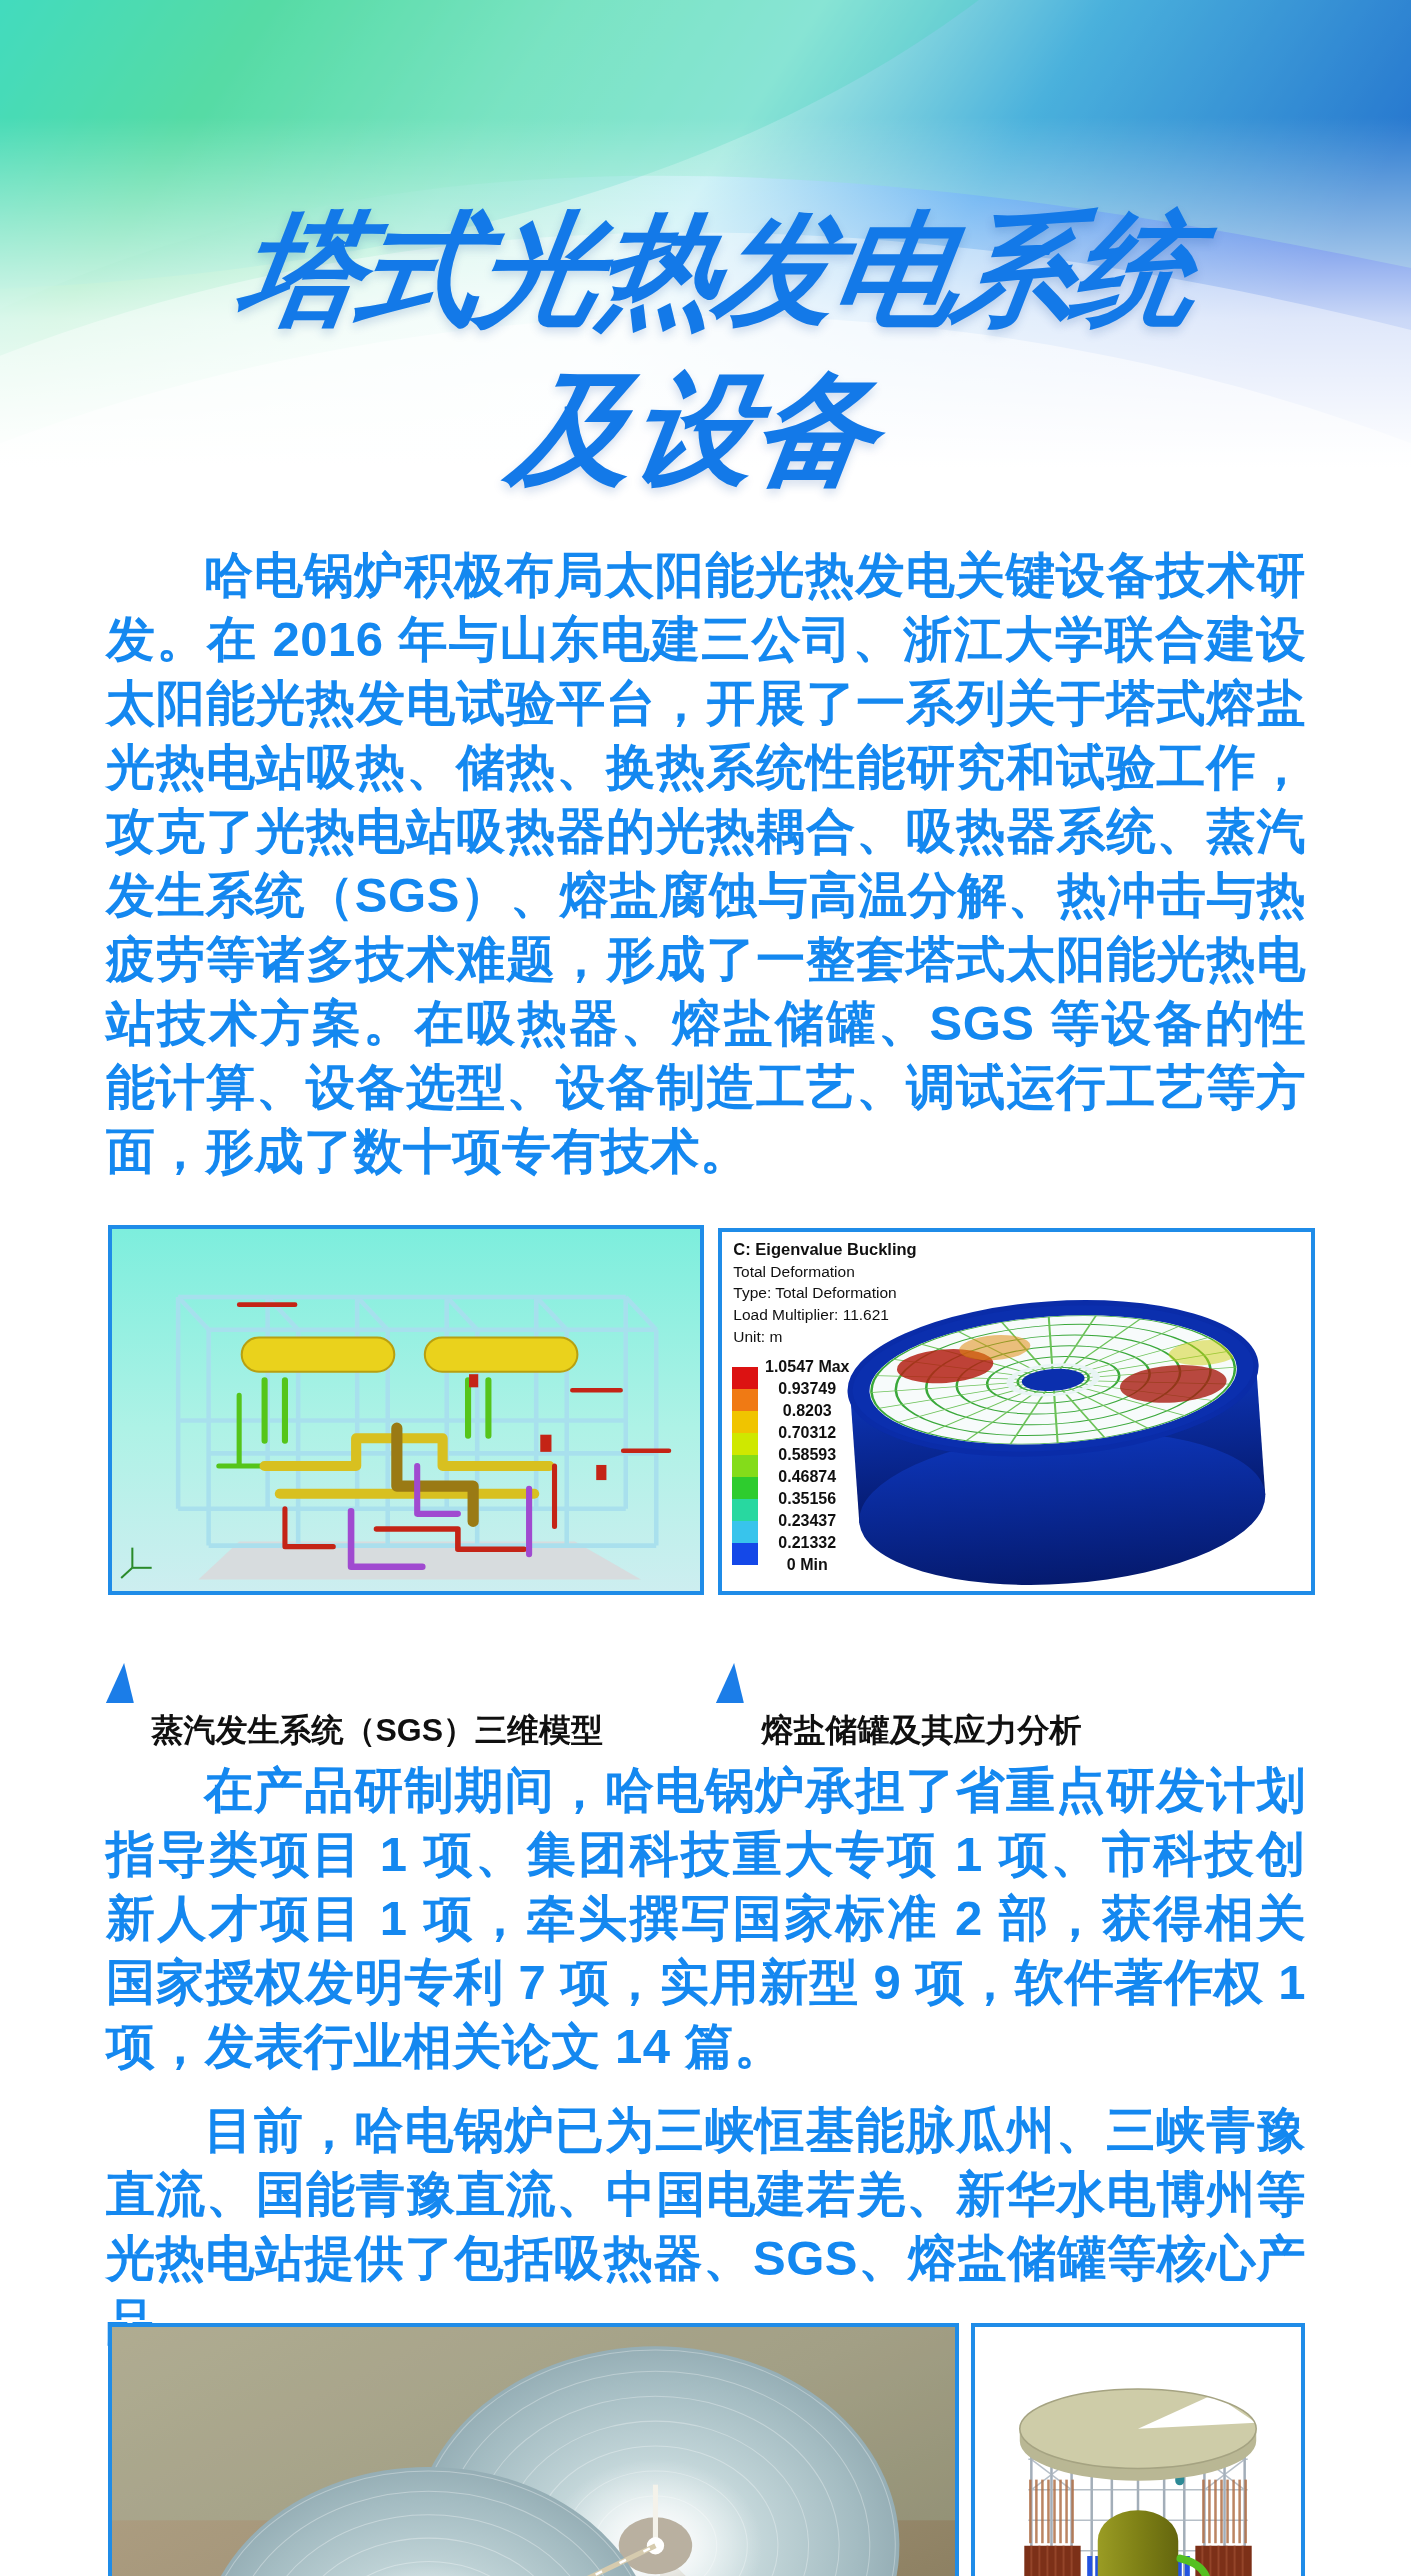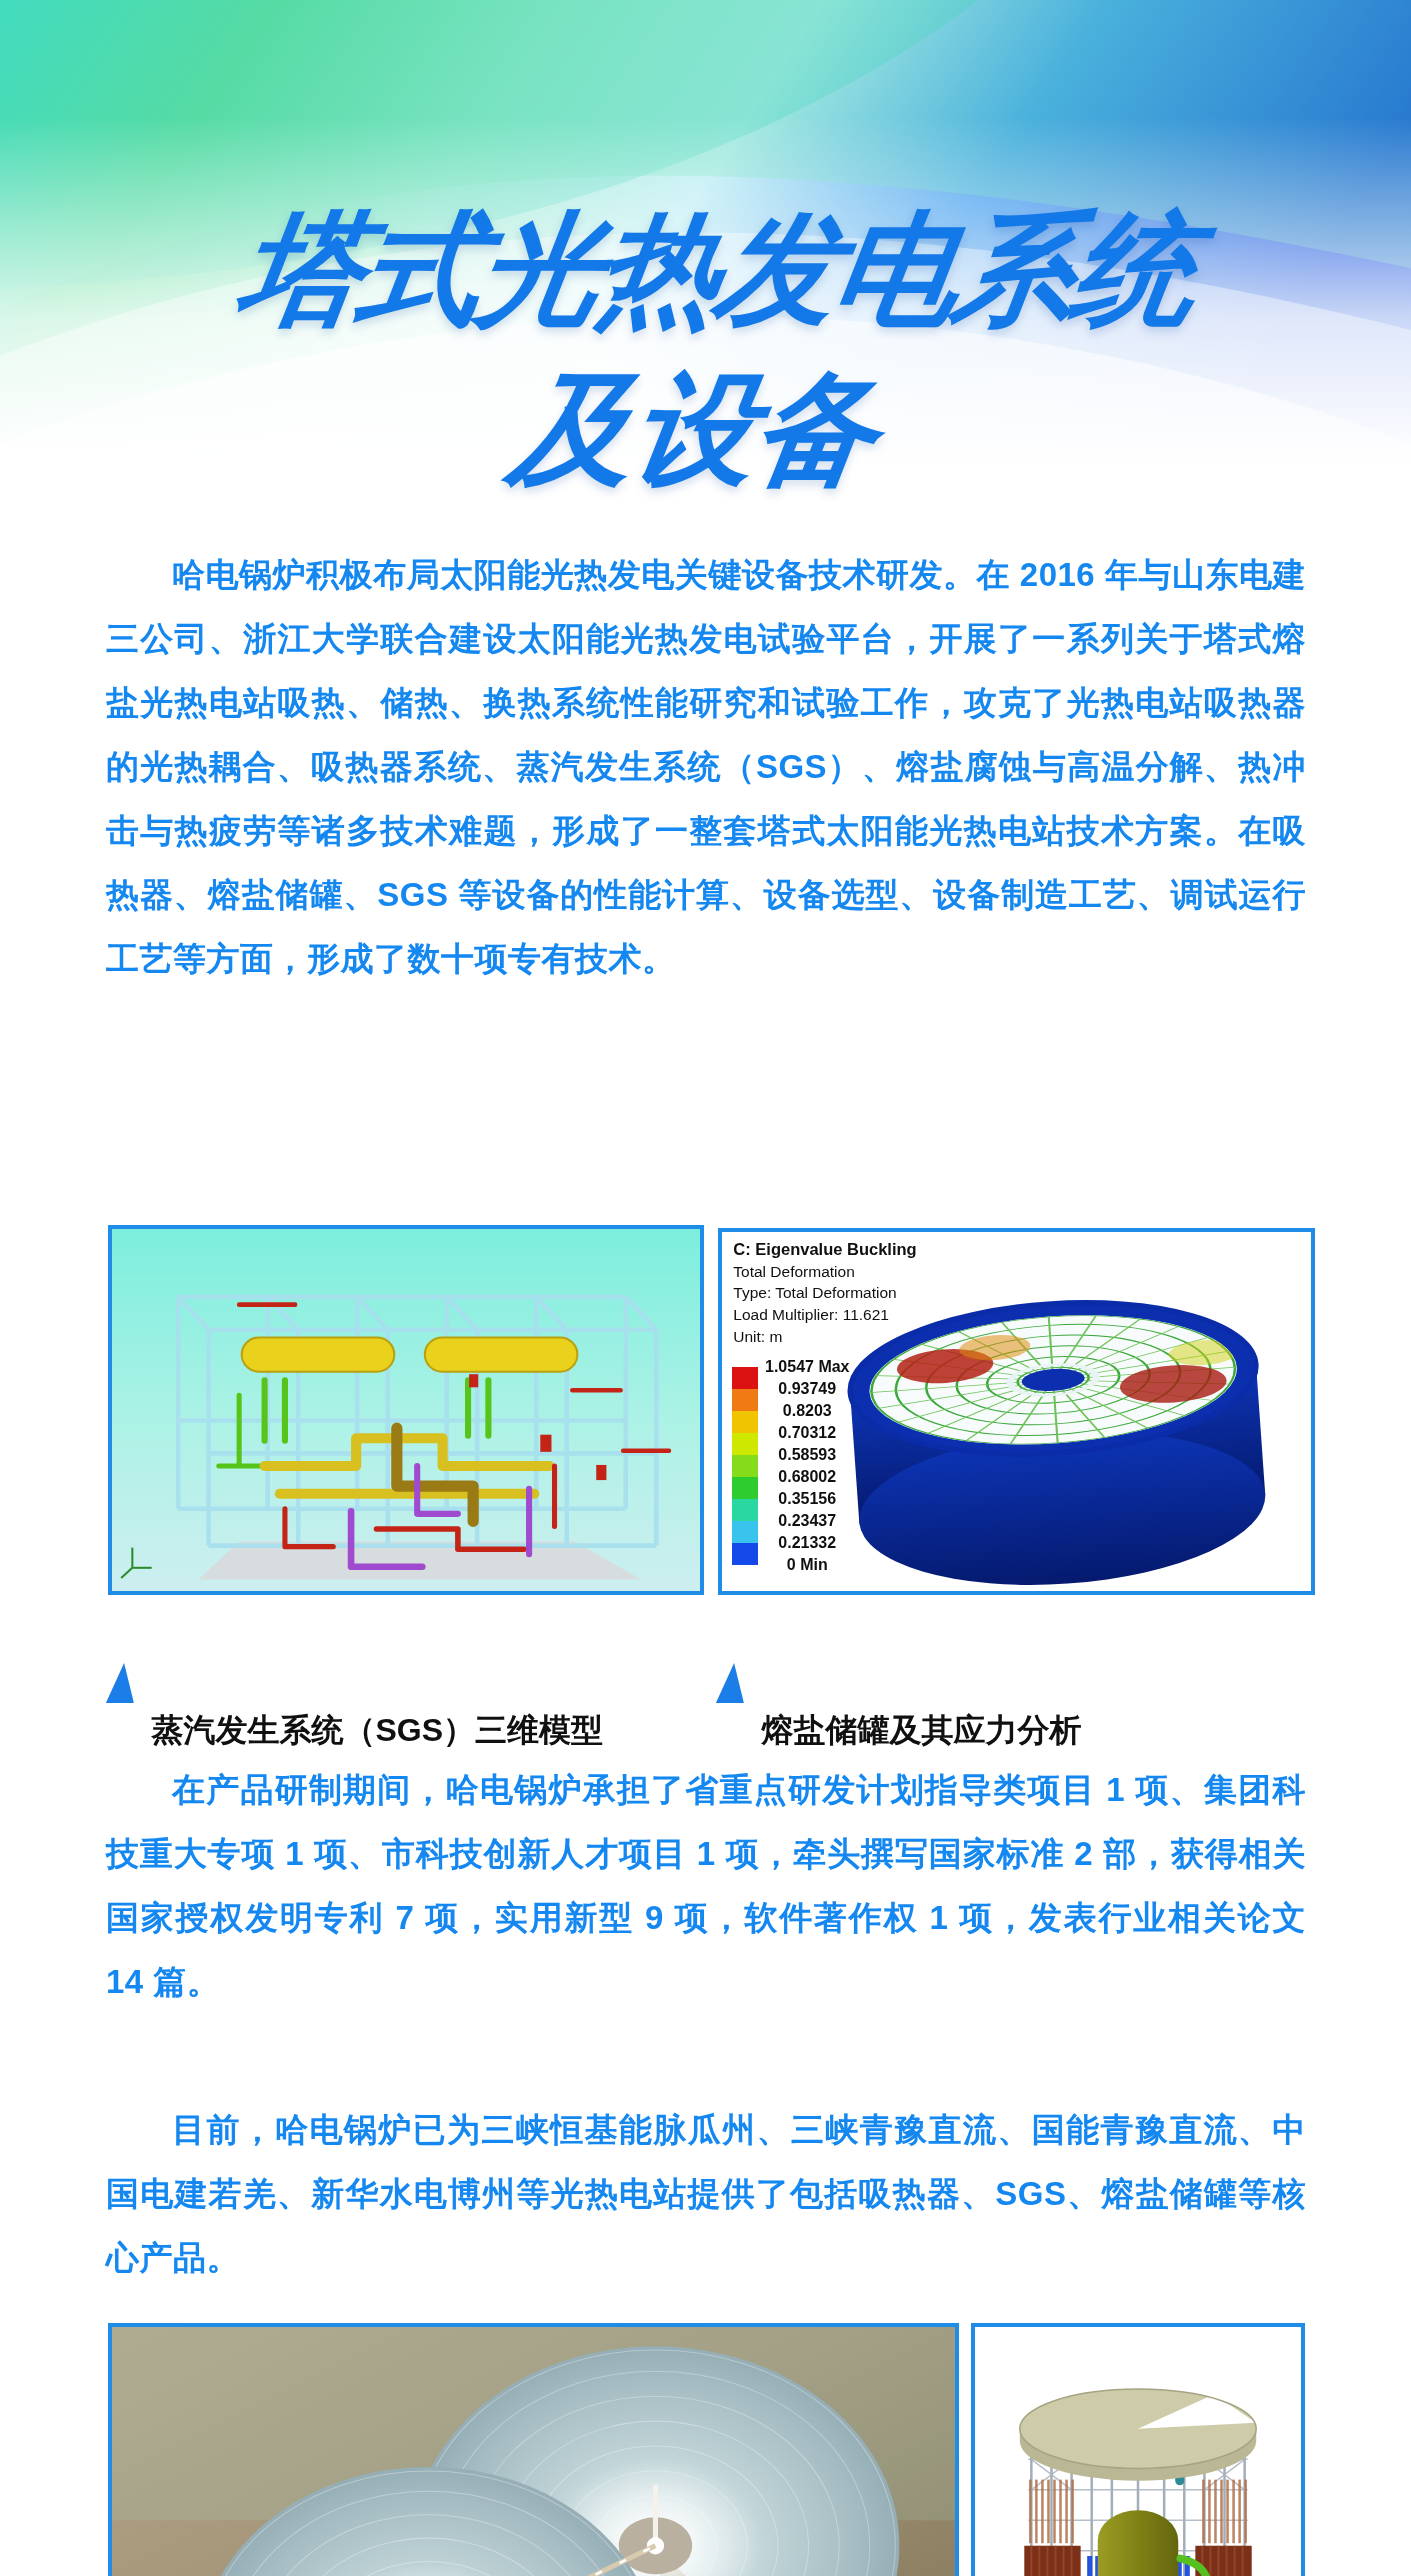--- a/index.html
+++ b/index.html
@@ -16,21 +16,21 @@
     position:absolute;left:0;top:190px;width:100%;text-align:center;z-index:2;
     color:#1379e8;font-weight:900;font-style:italic;
     transform:skewX(-8deg);
     text-shadow:0 5.2px 9.3px rgba(20,80,160,0.18);
   }
   .title-line1{font-size:123px;line-height:160px;letter-spacing:-4.1px;}
   .title-line2{font-size:123px;line-height:160px;letter-spacing:-2.1px;}
   
   .para{
     position:absolute;left:106px;width:1200px;z-index:2;
-    color:#1488f0;font-size:33px;line-height:64px;font-weight:600;
+    color:#1488f0;font-size:49px;line-height:64px;font-weight:600;
     text-align:justify;text-indent:2em;letter-spacing:0.5px;
   }
   .para-1{top:543px;}
   .para-2{top:1758px;}
   .para-3{top:2098px;}
   
   .fig{position:absolute;z-index:2;border:4.6px solid #1f8ce8;box-sizing:border-box;background:#eab308;overflow:hidden;}
   .fig-1{left:108px;top:1225px;width:596px;height:370px;}
   .fig-2{left:718px;top:1228px;width:597px;height:367px;}
   .fig-3{left:108px;top:2323px;width:851px;height:532px;}
@@ -233,21 +233,21 @@
       <div style="background: rgb(40, 216, 160);"></div>
       <div style="background: rgb(56, 196, 236);"></div>
       <div style="background: rgb(20, 72, 232);"></div>
     </div>
     <div class="lg-labels">
       <div>1.0547 Max</div>
       <div>0.93749</div>
       <div>0.8203</div>
       <div>0.70312</div>
       <div>0.58593</div>
-      <div>0.68002</div>
+      <div>0.46874</div>
       <div>0.35156</div>
       <div>0.23437</div>
       <div>0.21332</div>
       <div>0 Min</div>
     </div>
   </figure>
 
   <div class="caption cap-row1 cap-1">
     <span class="tri"></span>
     <span class="cap-text">蒸汽发生系统（SGS）三维模型</span>

